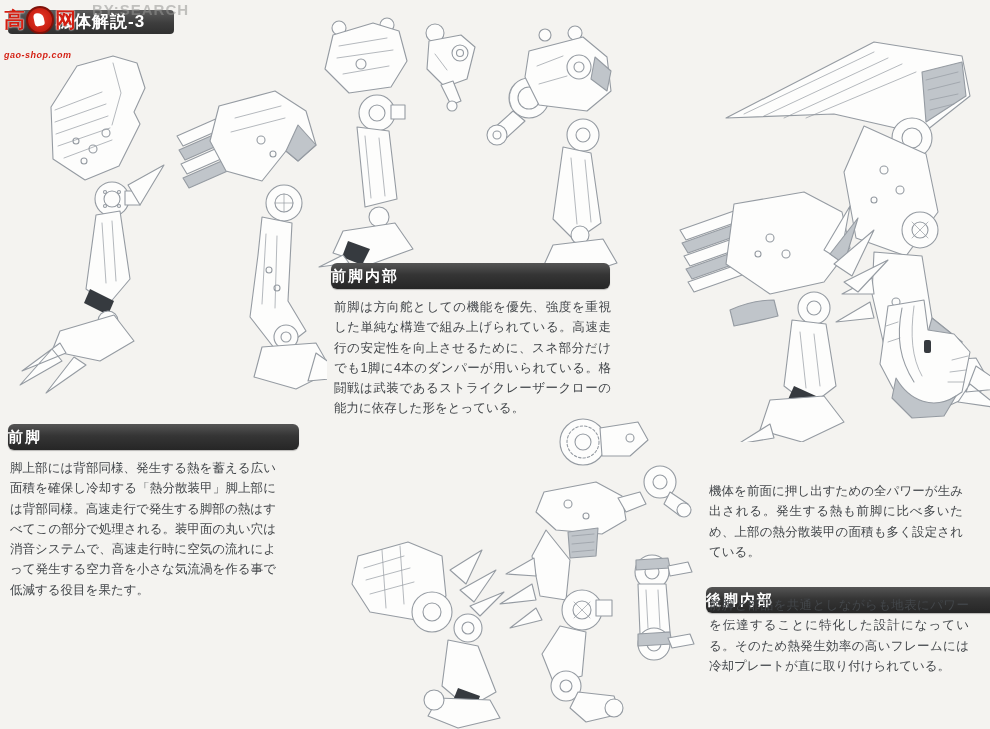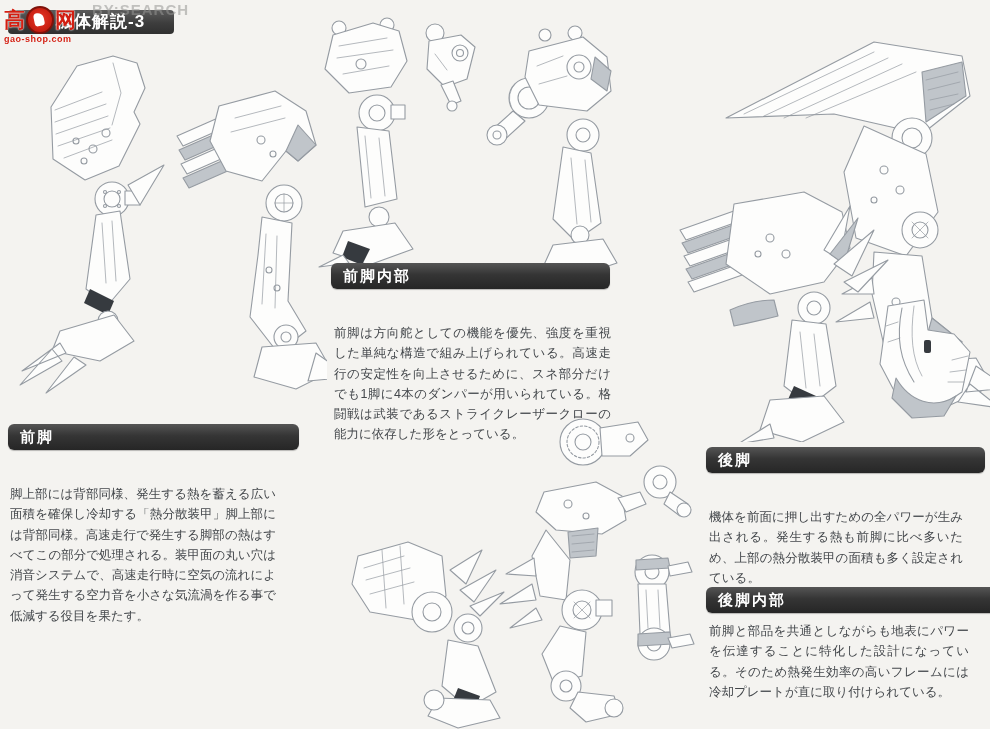--- a/index.html
+++ b/index.html
@@ -39,36 +39,35 @@
     border:2px solid #7e120a;
     position:relative;flex:0 0 auto;
   }
   .wm-gear:before{ 
     content:"";position:absolute;left:6px;top:5px;width:10px;height:13px;
     background:#fff;border-radius:4px 6px 3px 3px;
     transform:rotate(-12deg);
   }
   .wm-url{
     color:#d21f12;font-weight:bold;font-size:9px;letter-spacing:0.5px;
-    text-shadow:0 0 1px #fff;margin-top:0px;white-space:nowrap;
+    text-shadow:0 0 1px #fff;margin-top:16px;white-space:nowrap;font-style:italic;
   }
   
   .sec-header{
     position:absolute;height:26px;box-sizing:border-box;
     background:linear-gradient(180deg,#555 0%,#353535 45%,#262626 100%);
     border-radius:6px;
     color:#fff;font-weight:bold;font-size:15px;line-height:26px;
-    padding-left:12px;letter-spacing:2px;
+    letter-spacing:2px;
     box-shadow:0 1px 1px rgba(0,0,0,0.25);
   }
   .sec-body{
     position:absolute;
     color:#43474b;font-size:12.5px;line-height:1.62;
     text-align:justify;
-    margin-top:26px;
   }
   
   .art{position:absolute;}
   .art path,.art circle,.art rect,.art line,.art ellipse{
     stroke:#959ba2;stroke-width:1.1;fill:none;
     stroke-linejoin:round;stroke-linecap:round;
   }
   .art .fw{fill:#fdfdfc;}
   .art .sh{fill:#c0c5ca;}
   .art .dk{fill:#363a3f;stroke:none;}
@@ -325,19 +324,18 @@
       <path class="fw" d="M338,166 L358,162 L362,172 L340,176 Z M338,238 L360,234 L364,244 L342,248 Z"></path>
     </g>
   </svg>
 
   <div class="sec-header" style="left:8px;top:424px;width:291px">前脚</div>
   <div class="sec-body" style="left:10px;top:458px;width:266px">脚上部には背部同様、発生する熱を蓄える広い面積を確保し冷却する「熱分散装甲」脚上部には背部同様。高速走行で発生する脚部の熱はすべてこの部分で処理される。装甲面の丸い穴は消音システムで、高速走行時に空気の流れによって発生する空力音を小さな気流渦を作る事で低減する役目を果たす。</div>
 
   <div class="sec-header" style="left:331px;top:263px;width:279px">前脚内部</div>
   <div class="sec-body" style="left:334px;top:297px;width:277px">前脚は方向舵としての機能を優先、強度を重視した単純な構造で組み上げられている。高速走行の安定性を向上させるために、スネ部分だけでも1脚に4本のダンパーが用いられている。格闘戦は武装であるストライクレーザークローの能力に依存した形をとっている。</div>
 
-  <div class="sec-header" style="left:706px;top:447px;width:279px">後脚</div>
   <div class="sec-body" style="left:709px;top:481px;width:254px">機体を前面に押し出すための全パワーが生み出される。発生する熱も前脚に比べ多いため、上部の熱分散装甲の面積も多く設定されている。</div>
 
   <div class="sec-header" style="left:706px;top:587px;width:300px">後脚内部</div>
   <div class="sec-body" style="left:709px;top:595px;width:260px">前脚と部品を共通としながらも地表にパワーを伝達することに特化した設計になっている。そのため熱発生効率の高いフレームには冷却プレートが直に取り付けられている。</div>
 
 </div>
 
 </body></html>

